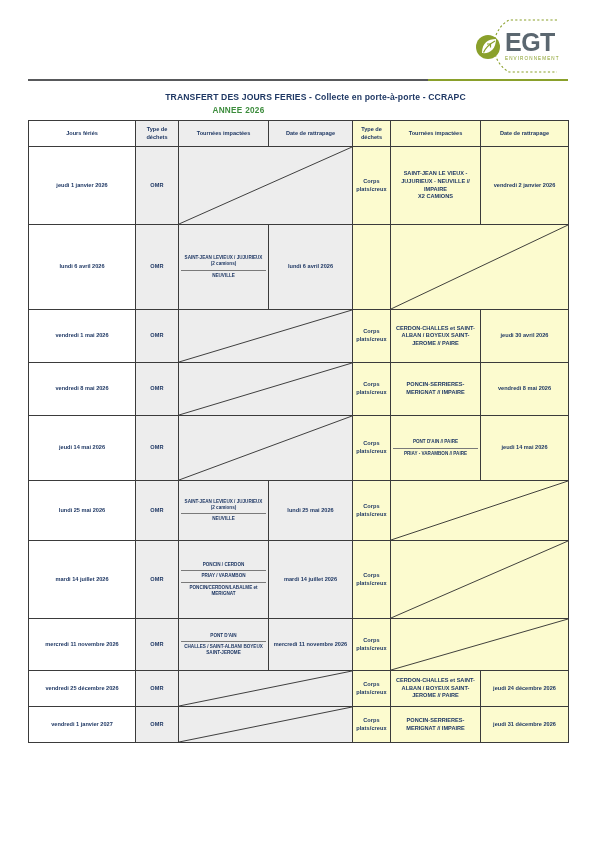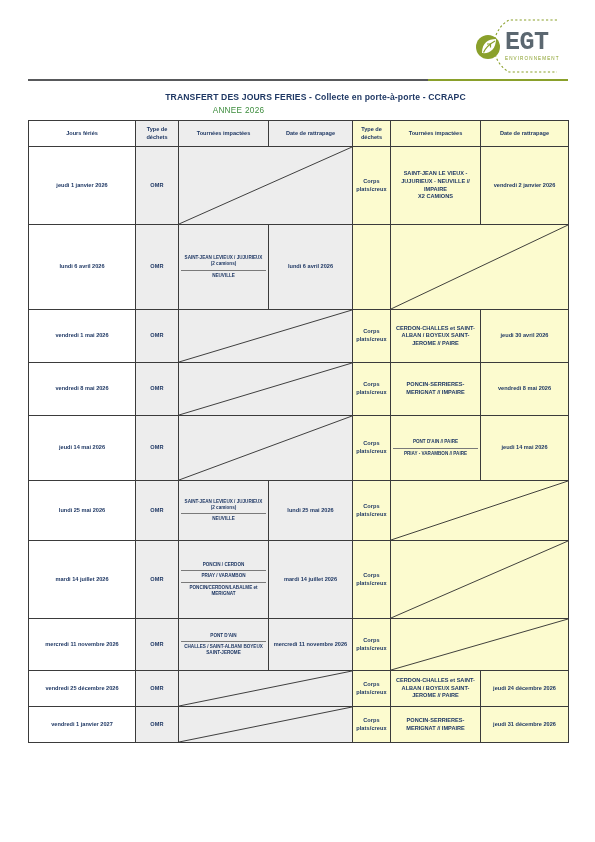--- a/index.html
+++ b/index.html
@@ -17,21 +17,21 @@
   .logo-band { position:absolute; left:0; top:0; width:595px; height:88px; }
 
   .logo-wrap { position:absolute; right:22px; top:18px; width:130px; height:56px; }
 
   .logo-arc { position:absolute; left:0; top:0; width:116px; height:56px; }
 
   .logo-mark { position:absolute; left:30px; top:14px; width:30px; height:30px; }
 
   .logo-text { position:absolute; left:62px; top:12px; line-height:1; }
   .logo-egt {
-    font-family:Liberation Mono, monospace;
+    font-family:Liberation Sans, sans-serif;
     font-weight:700; font-size:25px; letter-spacing:-0.5px;
     color:#5B6770;
   }
   .logo-env {
     font-family:"Liberation Sans", sans-serif;
     font-size:4.6px; letter-spacing:1.1px; color:#8AA02B;
     margin-top:2px; white-space:nowrap;
   }
 
   .rule-wrap { position:absolute; left:28px; top:79px; width:540px; height:3px; }
@@ -42,21 +42,21 @@
   .title {
     position:absolute; left:0; top:92px; width:595px;
     text-align:center;
     font-size:8.6px; font-weight:700; color:#1F3864;
     letter-spacing:0.15px;
     padding-left:36px;
   }
   .subtitle {
     position:absolute; left:0; top:106px; width:477px;
     text-align:center;
-    font-size:8.2px; font-weight:400; color:#3C8C3C;
+    font-size:8.2px; font-weight:700; color:#3C8C3C;
     letter-spacing:0.3px;
   }
 
   
   .table-wrap { position:absolute; left:28px; top:120px; width:540px; }
   table.sched {
     border-collapse: collapse;
     table-layout: fixed;
     width:540px;
     border:1.4px solid #000;

